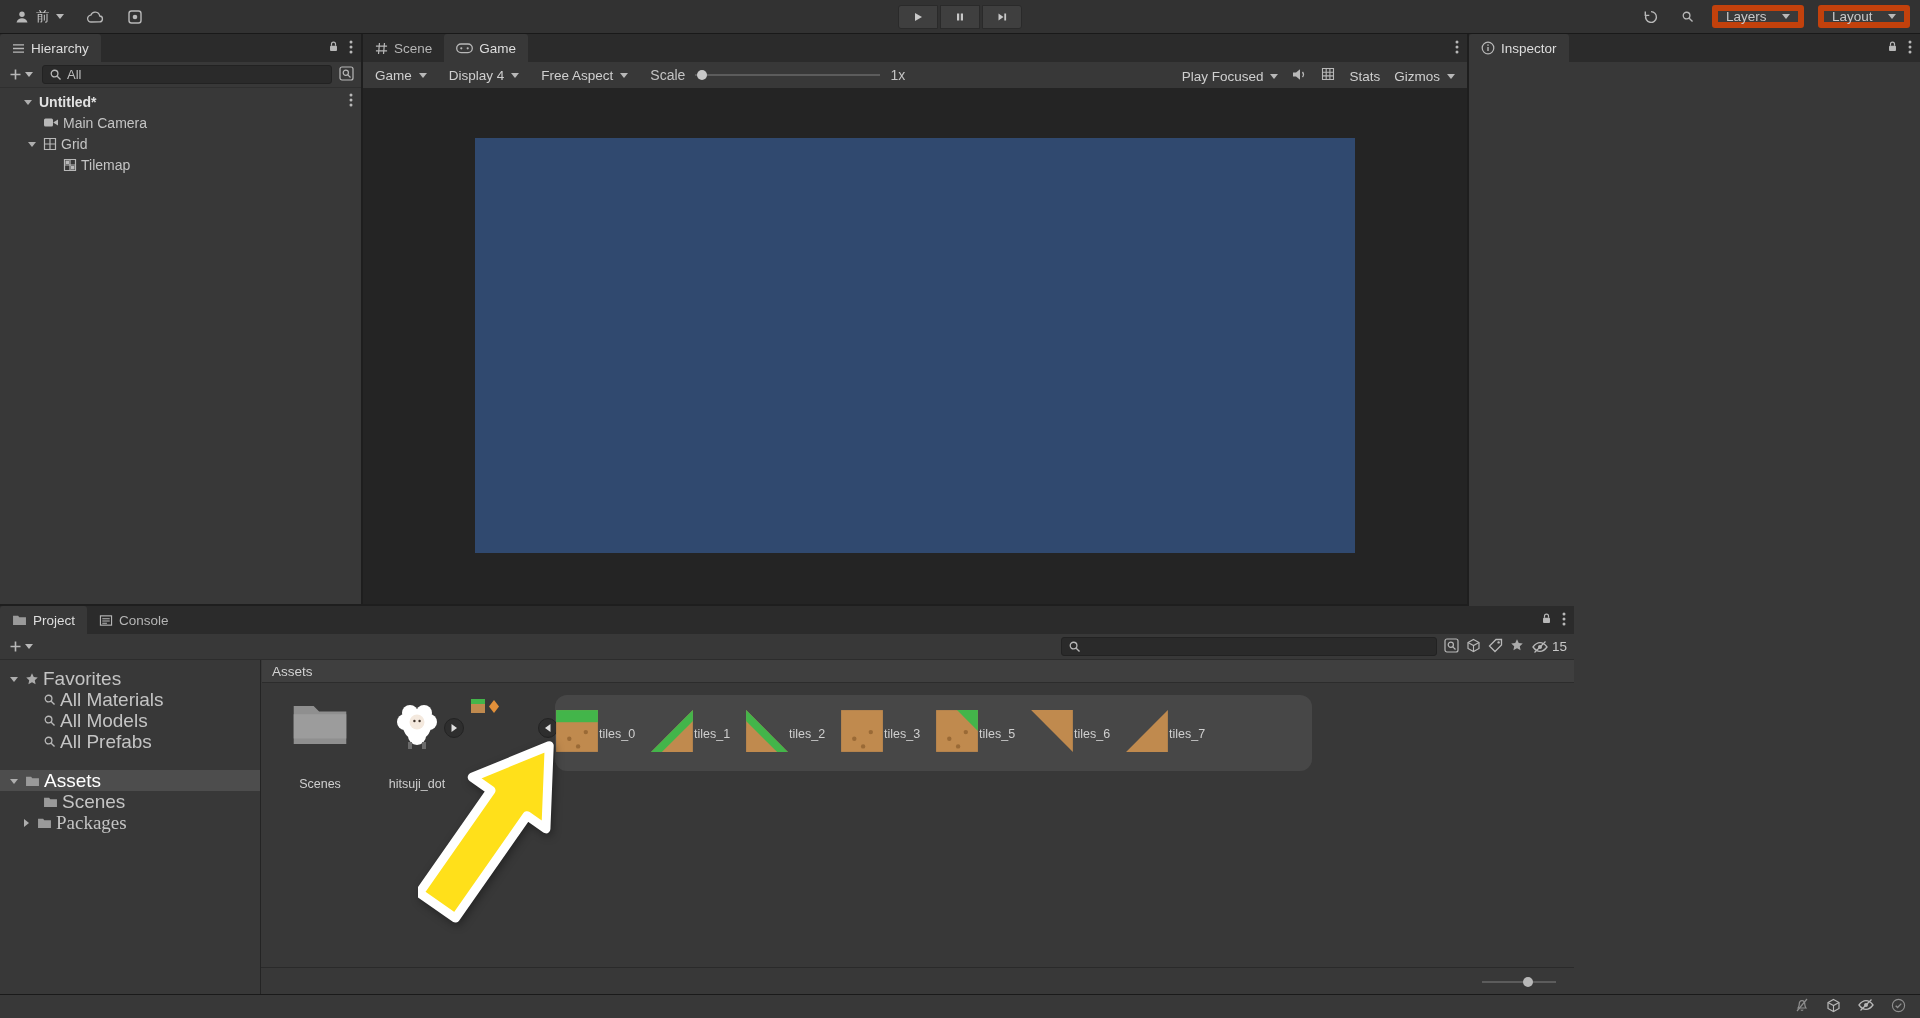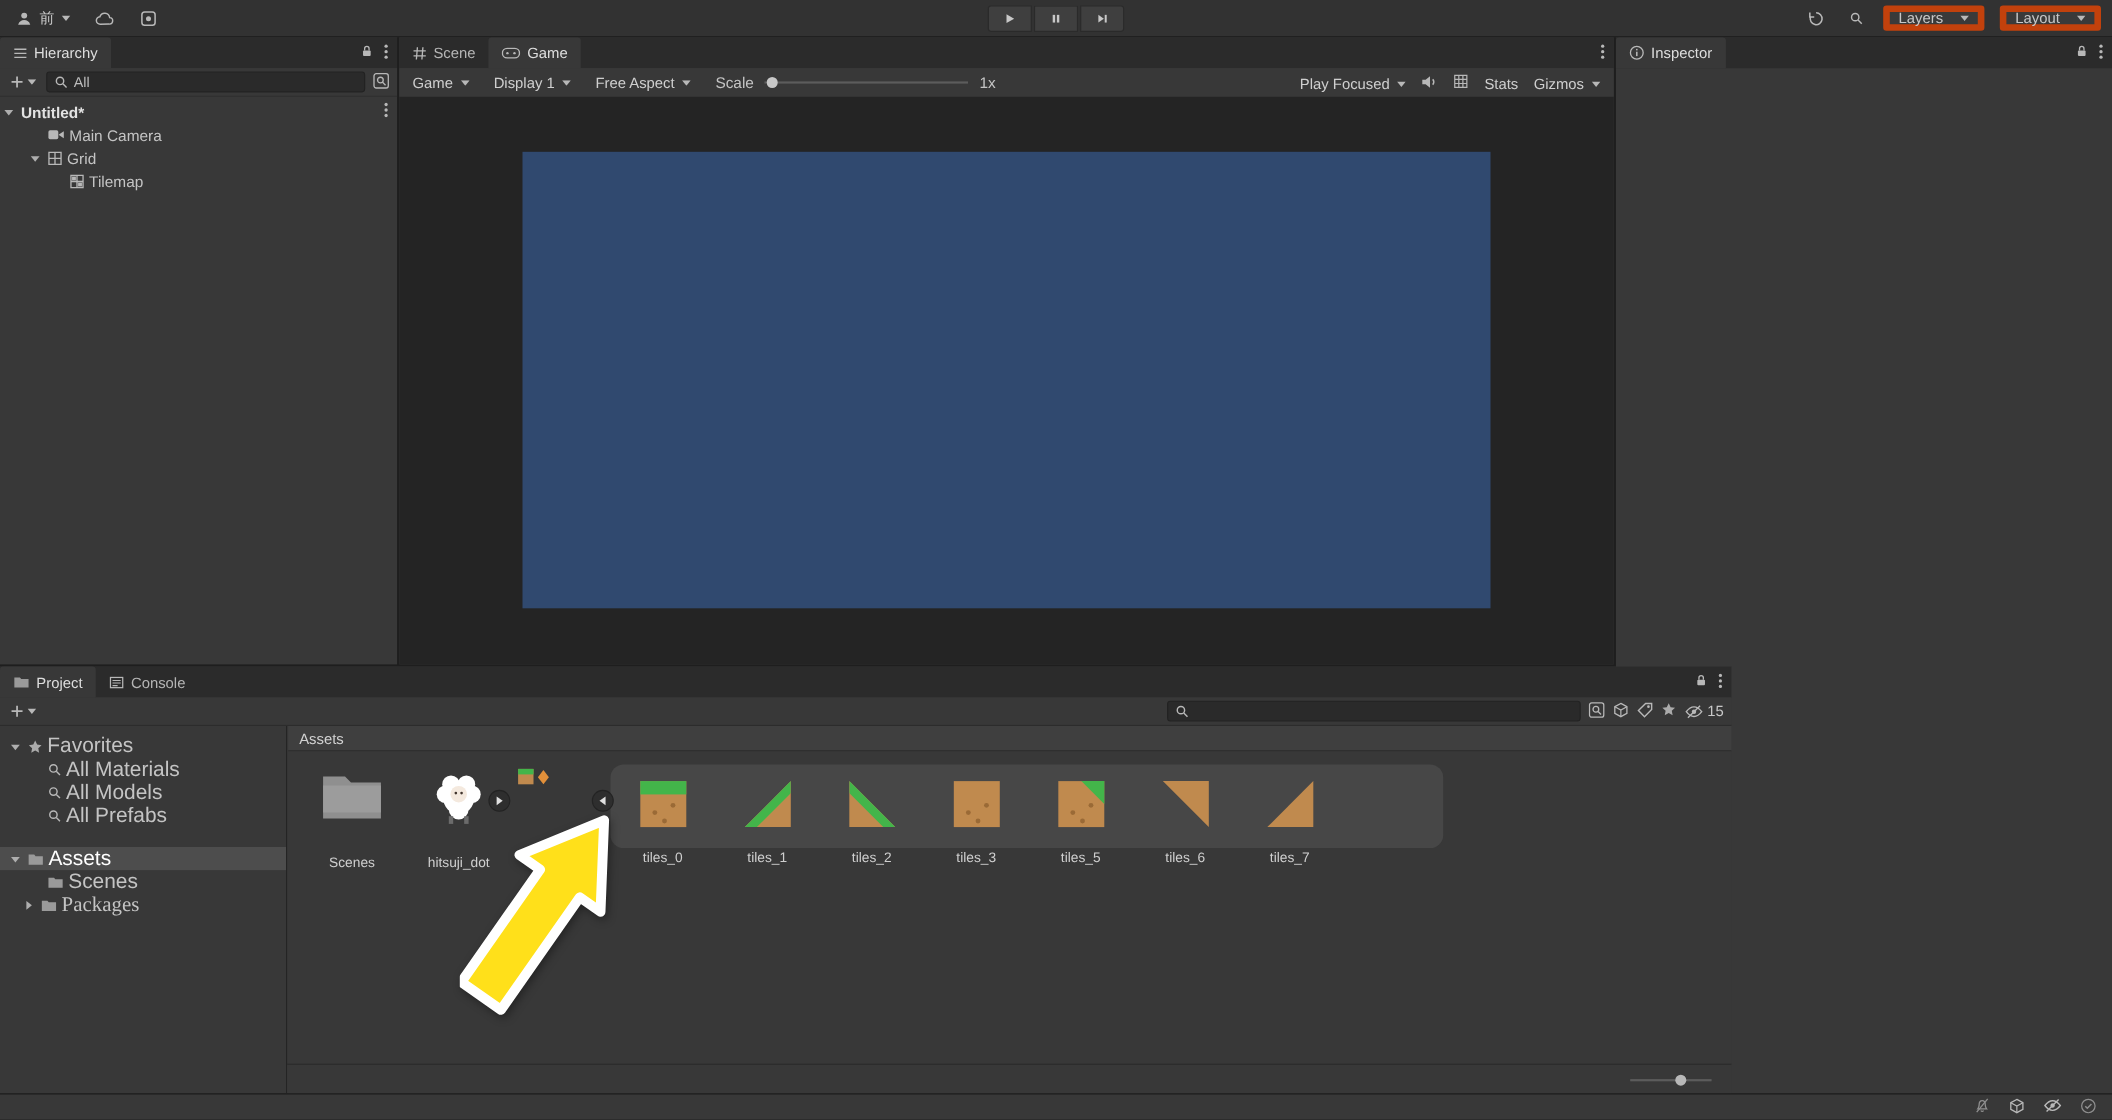--- a/index.html
+++ b/index.html
@@ -64,21 +64,21 @@
 .side-row.gap{margin-top:18px}
 .project-main{position:absolute;left:262px;top:54px;right:0;bottom:27px}
 .assets-header{height:23px;background:#3f3f3f;border-bottom:1px solid #2c2c2c;display:flex;align-items:center;padding:0 10px;font-size:13.5px;color:#d2d2d2}
 .assets-area{position:absolute;left:0;top:23px;right:0;bottom:0}
 .asset-item{position:absolute;top:14px;width:76px;display:flex;flex-direction:column;align-items:center}
 .asset-icon{height:56px;display:flex;align-items:center;justify-content:center}
 .asset-label{margin-top:24px;font-size:12.5px;color:#cfcfcf;white-space:nowrap}
 .expander{position:absolute;width:20px;height:20px;border-radius:50%;background:#2e2e2e;border:1px solid #232323;display:flex;align-items:center;justify-content:center}
 .tiles-strip{position:absolute;left:293px;top:12px;width:757px;height:76px;background:#474747;border-radius:12px}
 .tiles-row{position:absolute;left:293px;top:12px;display:flex}
-.tile-cell{width:95px;display:flex;flex-direction:column;align-items:center}
+.tile-cell{width:95px;display:flex;flex-direction:row;align-items:center}
 .tile-box{margin-top:14px;width:44px;height:44px}
 .tile-label{margin-top:20px;font-size:12.5px;color:#cfcfcf}
 .project-footer{position:absolute;left:261px;right:0;bottom:0;height:27px;background:#383838;border-top:1px solid #2a2a2a}
 .footer-slider{position:absolute;right:18px;top:7px;width:74px;height:13px}
 .footer-slider .track{position:absolute;left:0;right:0;top:6px;height:2px;background:#5c5c5c}
 .footer-slider .knob{position:absolute;left:55%;top:1.5px;width:10px;height:10px;border-radius:50%;background:#b8b8b8}
 
 
 .statusbar{position:absolute;left:0;top:994px;width:1920px;height:24px;background:#383838;border-top:1px solid #1a1a1a;display:flex;align-items:center;justify-content:flex-end;gap:16px;padding:0 14px}
 
@@ -233,21 +233,21 @@
     </div>
     <button><span class="icon">
           <svg width="15" height="15" viewBox="0 0 15 15">
             <rect x="1" y="1" width="13" height="13" rx="2" fill="none" stroke="#b8b8b8" stroke-width="1.2"></rect>
             <circle cx="6.8" cy="6.8" r="2.6" fill="none" stroke="#b8b8b8" stroke-width="1.2"></circle>
             <path d="M8.8 8.8l2.7 2.7" stroke="#b8b8b8" stroke-width="1.2"></path>
           </svg>
         </span></button>
   </div>
   <div class="tree" id="hierarchy-tree">
-      <div class="tree-row bold" style="padding-left: 2px;">
+      <div class="tree-row bold" style="padding-left: 22px;">
         <span class="fold open"></span>
         <span class="lbl">Untitled*</span>
         <button class="row-kebab"><span class="icon">
             <svg width="4" height="14" viewBox="0 0 4 14">
               <circle cx="2" cy="2" r="1.5" fill="#b8b8b8"></circle>
               <circle cx="2" cy="7" r="1.5" fill="#b8b8b8"></circle>
               <circle cx="2" cy="12" r="1.5" fill="#b8b8b8"></circle>
             </svg>
           </span></button>
       </div>
@@ -317,21 +317,21 @@
   <div class="vp-toolbar">
     <button class="dd">
       <span>Game</span>
         <span class="icon">
           <svg width="8" height="5" viewBox="0 0 8 5">
             <path d="M0 0h8L4 5z" fill="#b8b8b8"></path>
           </svg>
         </span>
     </button>
     <button class="dd">
-      <span>Display 1</span>
+      <span>Display 4</span>
         <span class="icon">
           <svg width="8" height="5" viewBox="0 0 8 5">
             <path d="M0 0h8L4 5z" fill="#b8b8b8"></path>
           </svg>
         </span>
     </button>
     <button class="dd">
       <span>Free Aspect</span>
         <span class="icon">
           <svg width="8" height="5" viewBox="0 0 8 5">

